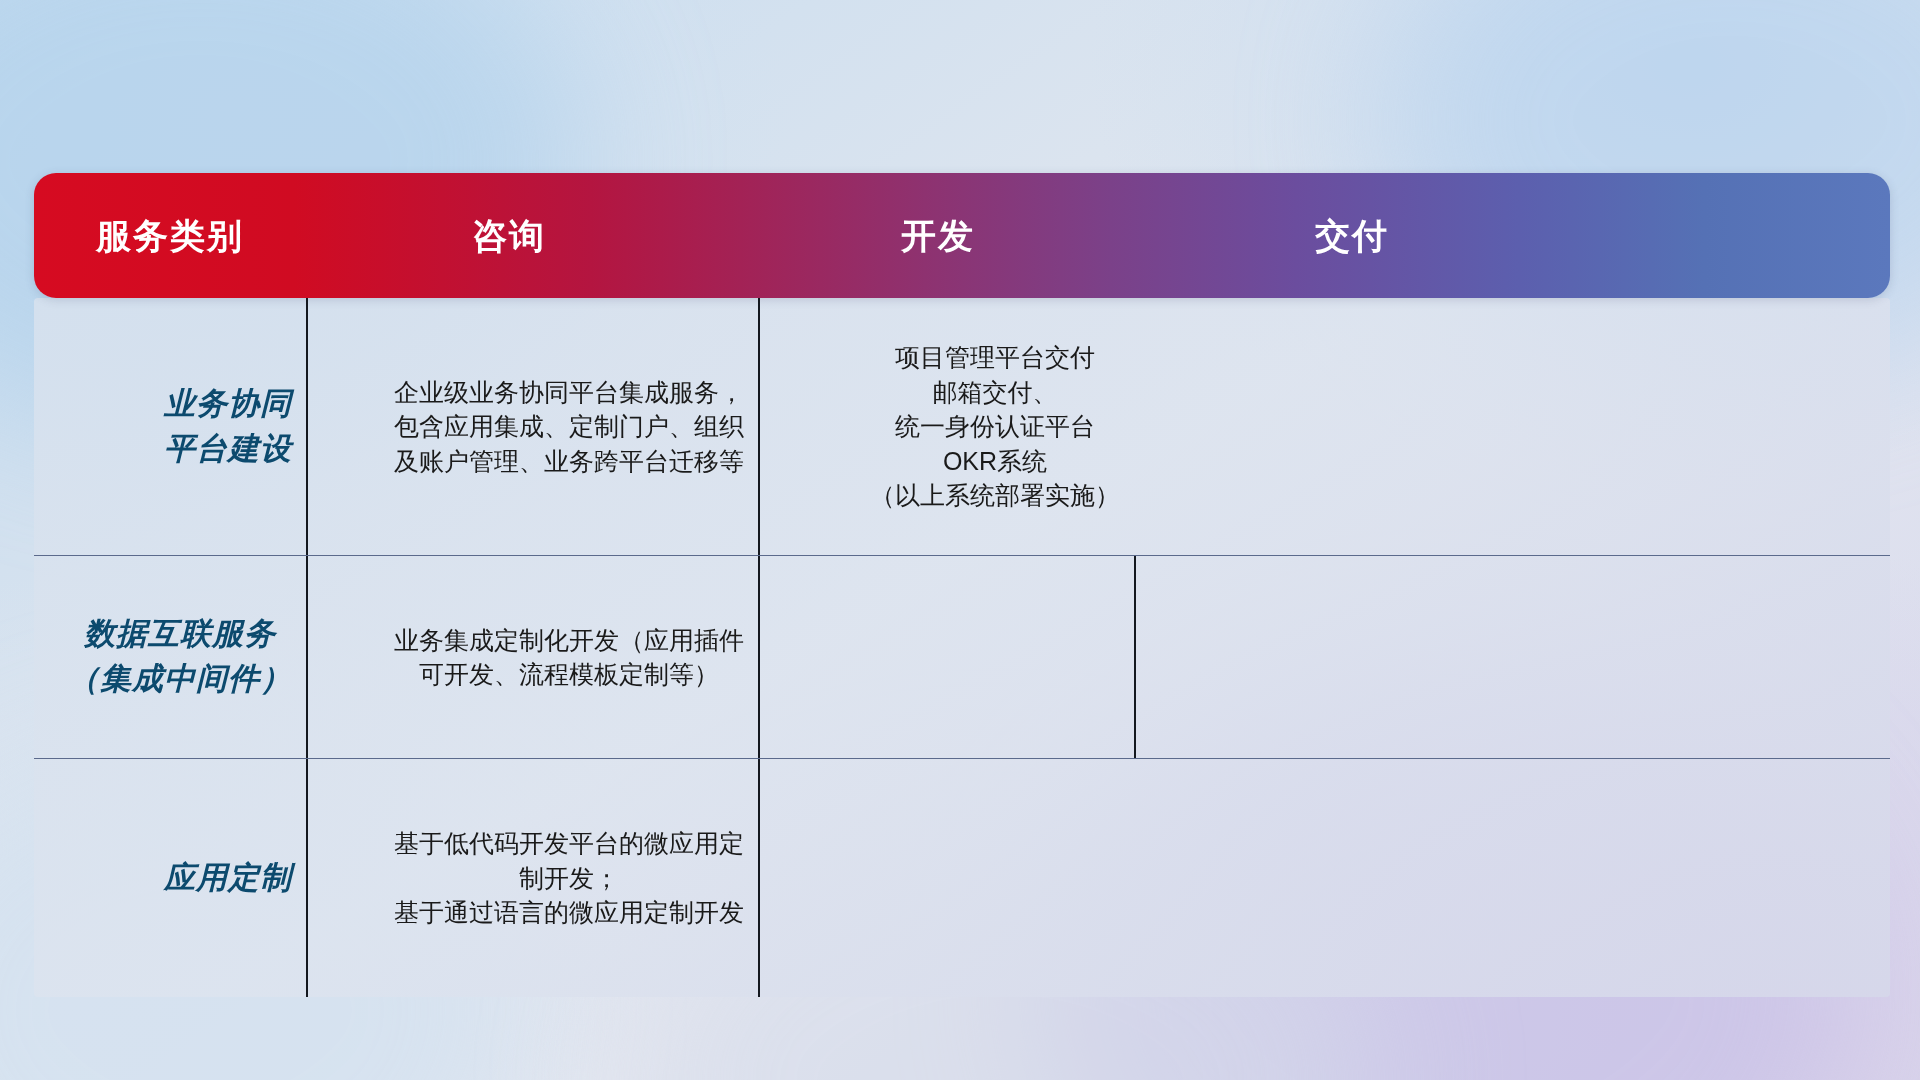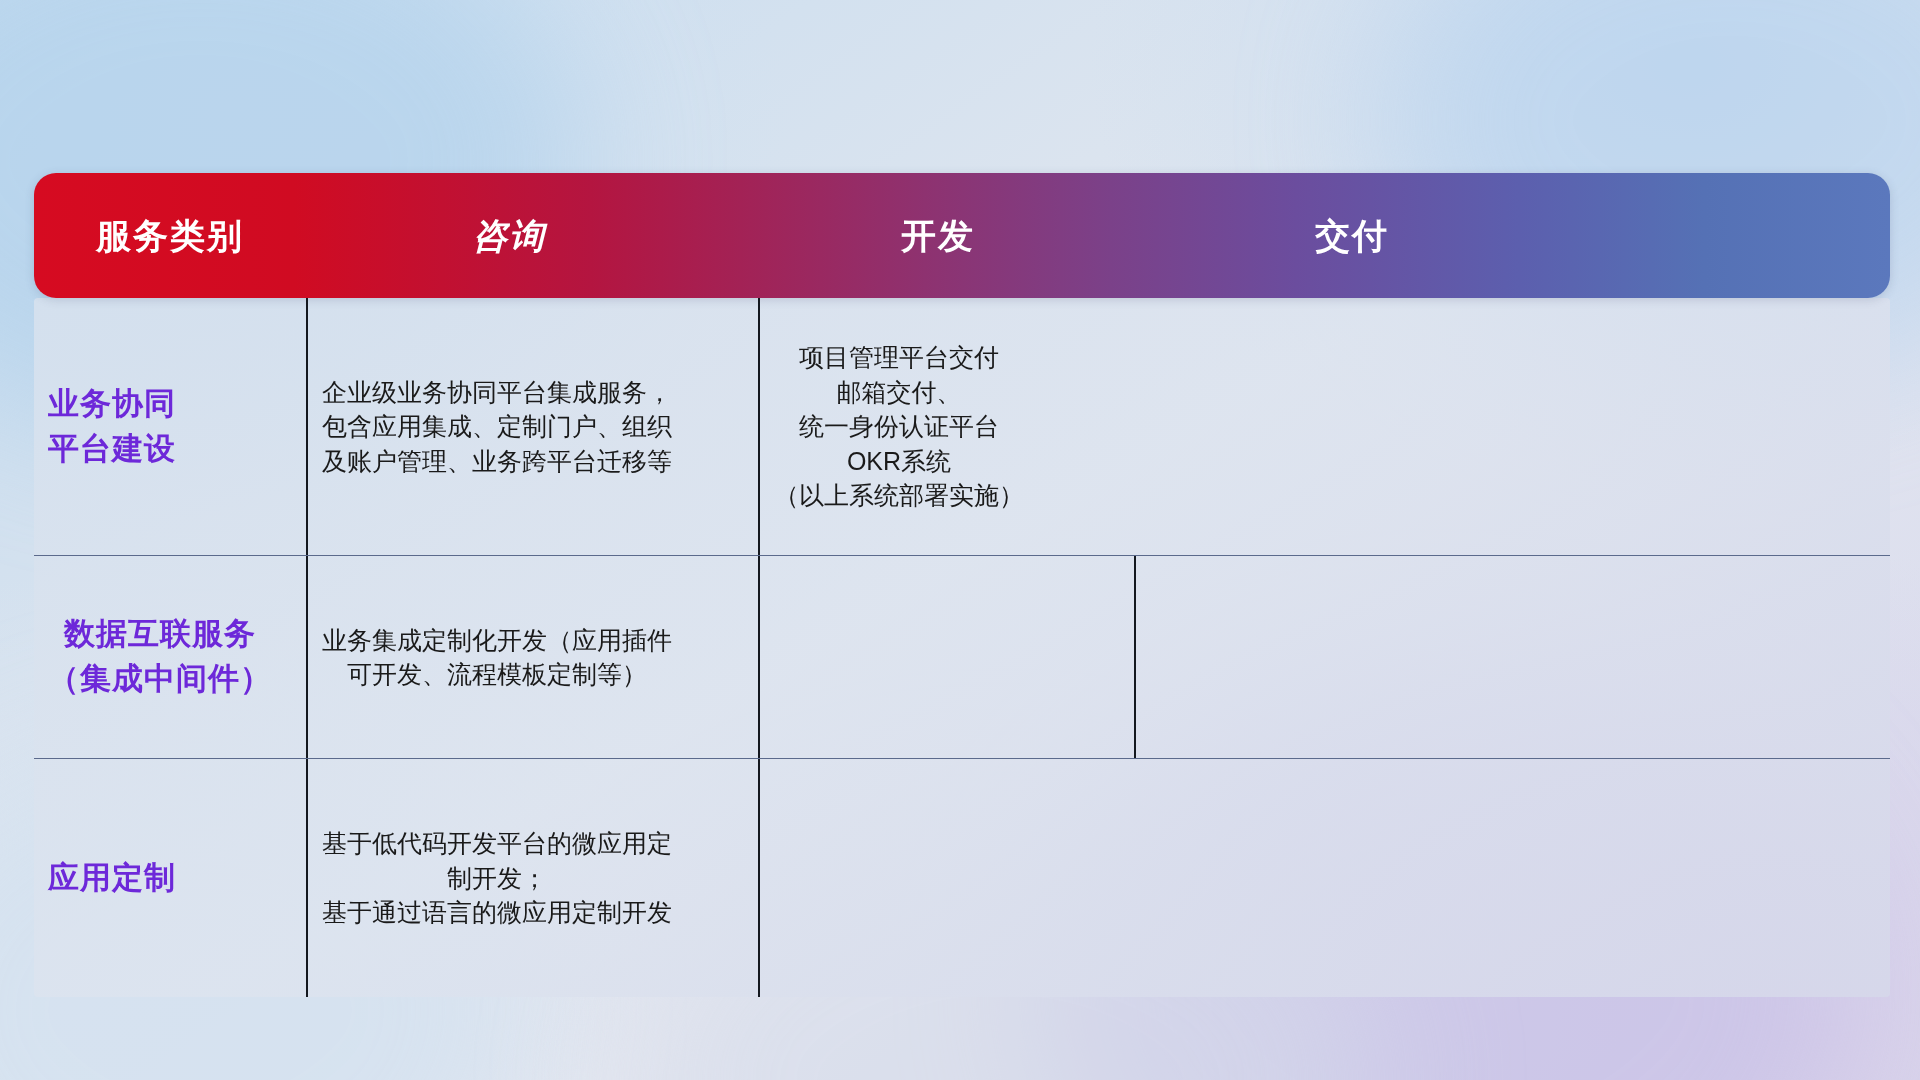--- a/index.html
+++ b/index.html
@@ -86,21 +86,21 @@
     color: #ffffff;
     font-size: 35px;
     font-weight: bold;
     text-align: center;
     letter-spacing: 2px;
     line-height: 1;
     white-space: nowrap;
     user-select: none;
   }
   .col-0 { width: 272px; }
-  .col-1 { width: 406px; font-style: italic; }
+  .col-1 { width: 406px; }
   .col-2 { width: 452px; }
   .col-3 { width: 376px; }
   .col-4 { width: 350px; }
 
   
   .table-body {
     position: absolute;
     left: 0;
     top: 125px;
     width: 1856px;
@@ -112,35 +112,36 @@
     box-sizing: border-box;
   }
   .trow.r0 { height: 257px; }
   .trow.r1 { height: 203px; border-top: 1.5px solid #5b6a8c; }
   .trow.r2 { height: 239px; border-top: 1.5px solid #5b6a8c; }
 
   .td {
     box-sizing: border-box;
     display: flex;
     align-items: center;
-    justify-content: flex-start;
+    justify-content: flex-end;
     padding: 6px 14px;
     text-align: center;
     color: #1a1a1a;
     font-size: 25px;
     line-height: 1.38;
   }
   .td.sep { border-left: 2px solid #14181f; }
 
   .cat {
-    color: #6d28d9;
+    color: #0c4a6e;
     font-weight: bold;
     font-size: 31px;
     line-height: 1.45;
     letter-spacing: 1px;
+    font-style: italic;
   }
 
   .cell-text {
     white-space: pre-line;
   }
 </style>
 </head>
 <body>
 
 <div class="bg-root">

